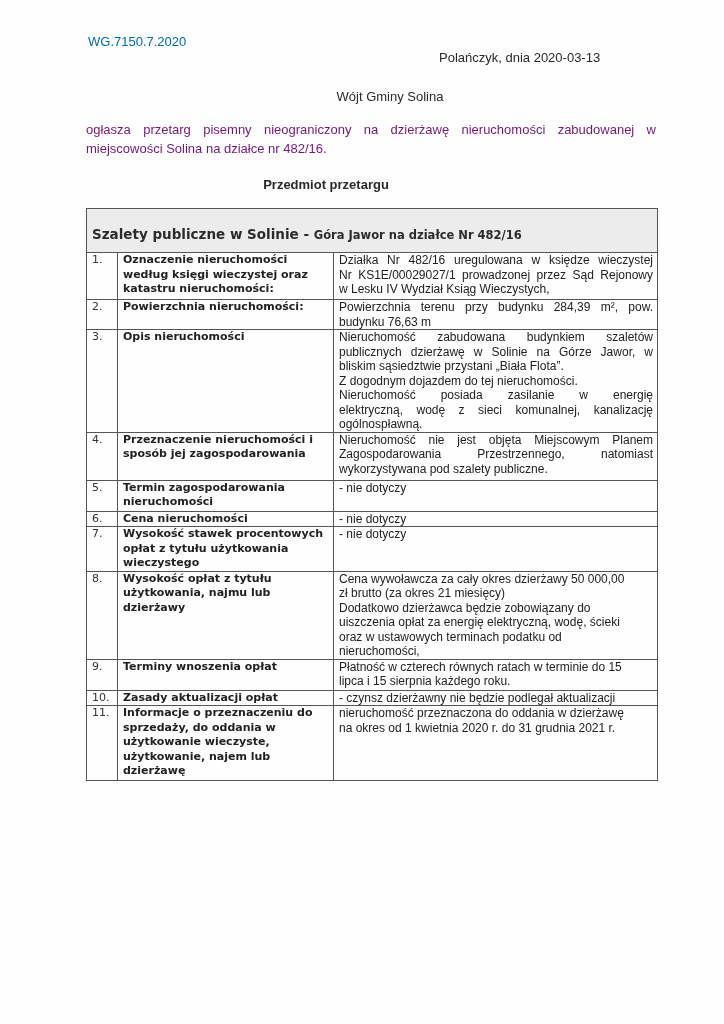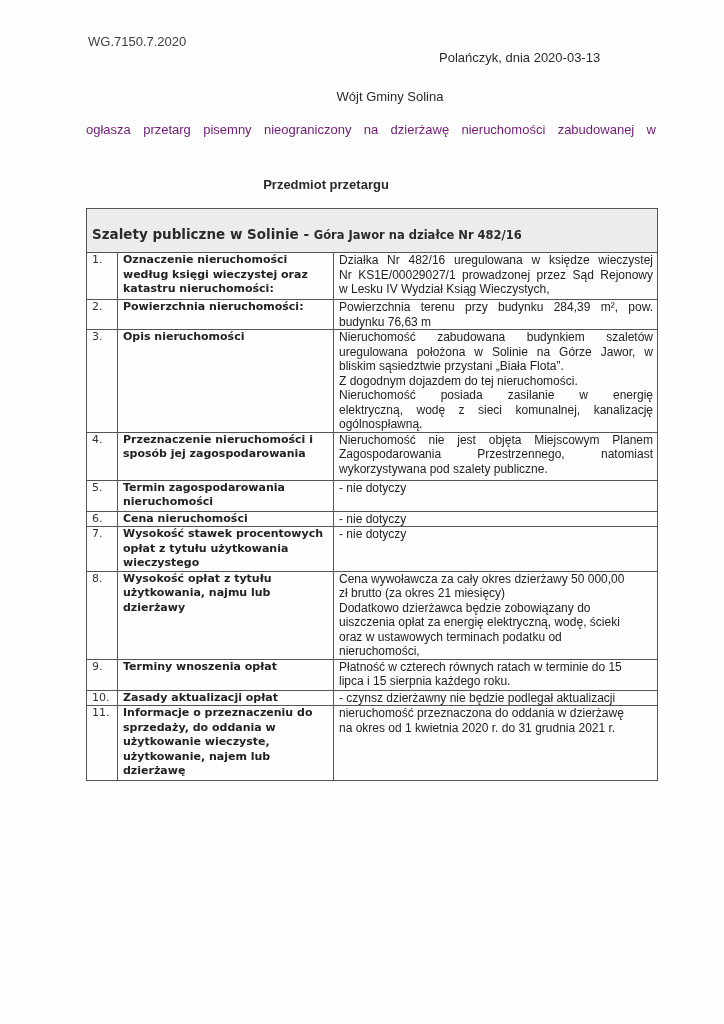--- a/index.html
+++ b/index.html
@@ -18,21 +18,21 @@
     .page {
       position: absolute;
       left: 0; top: 0;
       width: 724px; height: 1024px;
       background: #fefefe;
     }
     .ref {
       position: absolute;
       left: 88px; top: 34px;
       font-size: 13px;
-      color: #404040;
+      color: #0369a1;
     }
     .date {
       position: absolute;
       left: 439px; top: 50px;
       font-size: 13px;
       color: #2a2a2a;
     }
     .authority {
       position: absolute;
       left: 0; width: 724px;
@@ -132,20 +132,21 @@
 
 <div class="page">
 
   <div class="ref">WG.7150.7.2020</div>
   <div class="date">Polańczyk, dnia 2020-03-13</div>
 
   <div class="authority">Wójt Gminy Solina</div>
 
   <div class="intro">
     <span class="l1">ogłasza przetarg pisemny nieograniczony na dzierżawę nieruchomości zabudowanej w</span>
+    <span class="l2">miejscowości Solina na działce nr 482/16.</span>
   </div>
 
   <div class="subject-title">Przedmiot przetargu</div>
 
   <table class="main">
     <colgroup>
       <col style="width:31px">
       <col style="width:216px">
       <col style="width:324px">
     </colgroup>
@@ -171,21 +172,21 @@
         <span class="line j">Powierzchnia terenu przy budynku 284,39  m², pow.</span>
         <span class="line">budynku 76,63 m</span>
       </td>
     </tr>
 
     <tr style="height:102px">
       <td class="num">3.</td>
       <td class="label">Opis nieruchomości</td>
       <td class="value">
         <span class="line j">Nieruchomość zabudowana budynkiem szaletów</span>
-        <span class="line j">uregulowana położona w Solinie na Górze Jawor, w</span>
+        <span class="line j">publicznych dzierżawę w Solinie na Górze Jawor, w</span>
         <span class="line">bliskim sąsiedztwie przystani „Biała Flota”.</span>
         <span class="line">Z dogodnym dojazdem do tej nieruchomości.</span>
         <span class="line j">Nieruchomość posiada zasilanie w energię</span>
         <span class="line j">elektryczną, wodę z sieci komunalnej, kanalizację</span>
         <span class="line">ogólnospławną.</span>
       </td>
     </tr>
 
     <tr style="height:48px">
       <td class="num">4.</td>

